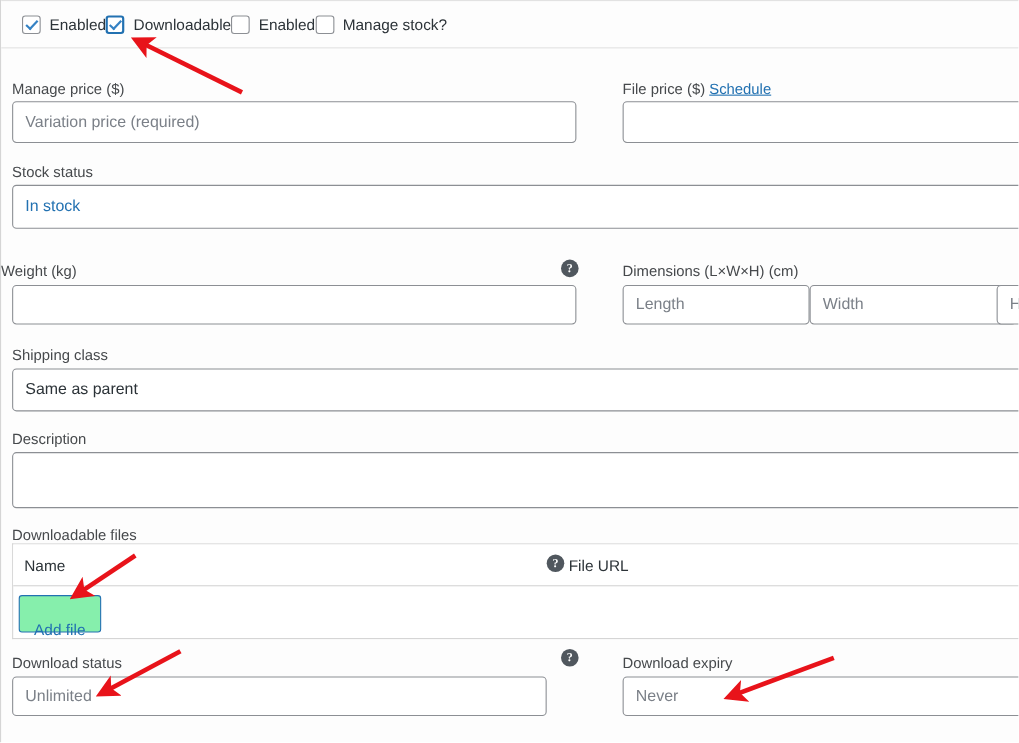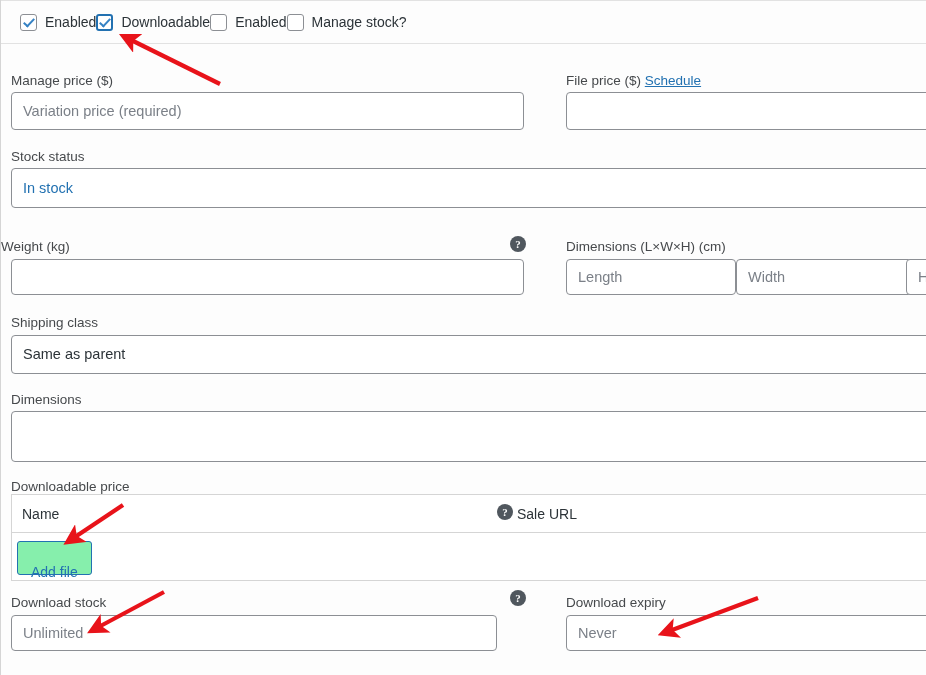--- a/index.html
+++ b/index.html
@@ -214,37 +214,37 @@
   <input class="inp" type="text" style="left: 10px; top: 259px; width: 513px; height: 36px;" placeholder="">
 
   <div class="field-label" style="left:565px; top:239px;">Dimensions (L×W×H) (cm)</div>
   <input class="inp" type="text" style="left: 565px; top: 259px; width: 170px; height: 36px;" placeholder="Length">
   <input class="inp" type="text" style="left: 735px; top: 259px; width: 188px; height: 36px;" placeholder="Width">
   <input class="inp" type="text" style="left: 905px; top: 259px; width: 170px; height: 36px;" placeholder="Height">
 
   <div class="field-label" style="left:10px; top:315px;">Shipping class</div>
   <div class="inp dark-val" style="left:10px; top:335px; width:930px; height:39px; line-height:37px; font-size:14.5px;">Same as parent</div>
 
-  <div class="field-label" style="left:10px; top:392px;">Dimensions</div>
+  <div class="field-label" style="left:10px; top:392px;">Description</div>
   <textarea class="inp" style="left: 10px; top: 411px; width: 930px; height: 51px;" placeholder=""></textarea>
 
-  <div class="field-label" style="left:10px; top:479px;">Downloadable price</div>
+  <div class="field-label" style="left:10px; top:479px;">Downloadable files</div>
 
   <div class="dl-table">
     <div class="dl-head">
       <span class="dl-col-name">Name</span>
-      <span class="dl-col-url">Sale URL</span>
+      <span class="dl-col-url">File URL</span>
     </div>
     <div class="dl-body">
       <button class="add-file-btn">Add file</button>
     </div>
   </div>
   <div class="help-icon" style="left:496px; top:504px;">?</div>
 
-  <div class="field-label" style="left:10px; top:595px;">Download stock</div>
+  <div class="field-label" style="left:10px; top:595px;">Download status</div>
   <div class="help-icon" style="left:509px; top:590px;">?</div>
   <input class="inp" type="text" style="left: 10px; top: 615px; width: 486px; height: 36px;" placeholder="Unlimited">
 
   <div class="field-label" style="left:565px; top:595px;">Download expiry</div>
   <input class="inp" type="text" style="left: 565px; top: 615px; width: 380px; height: 36px;" placeholder="Never">
 
   <svg class="arrows" width="926" height="675" viewBox="0 0 926 675">
     <defs>
       <marker id="ah" markerWidth="5" markerHeight="5" refX="3.4" refY="2.5" orient="auto" markerUnits="strokeWidth">
         <path d="M0,0 L5,2.5 L0,5 L1.2,2.5 z" fill="#e8131a"></path>

